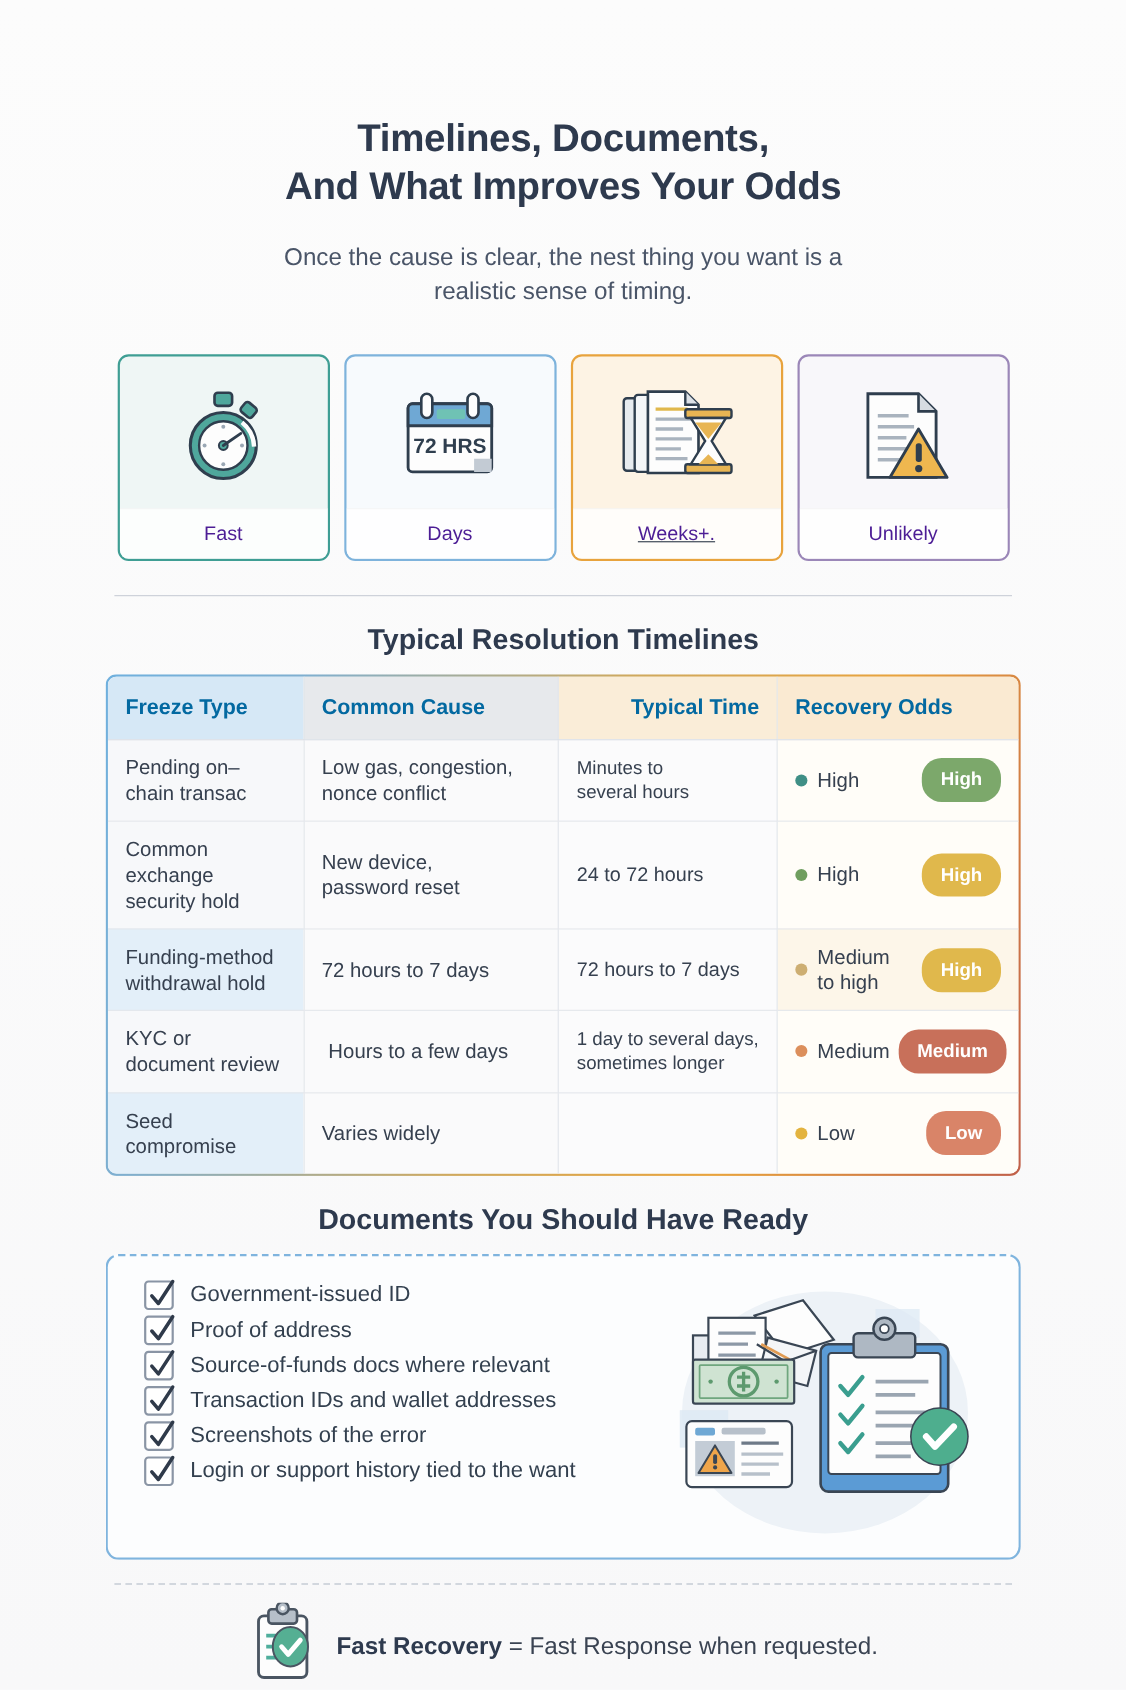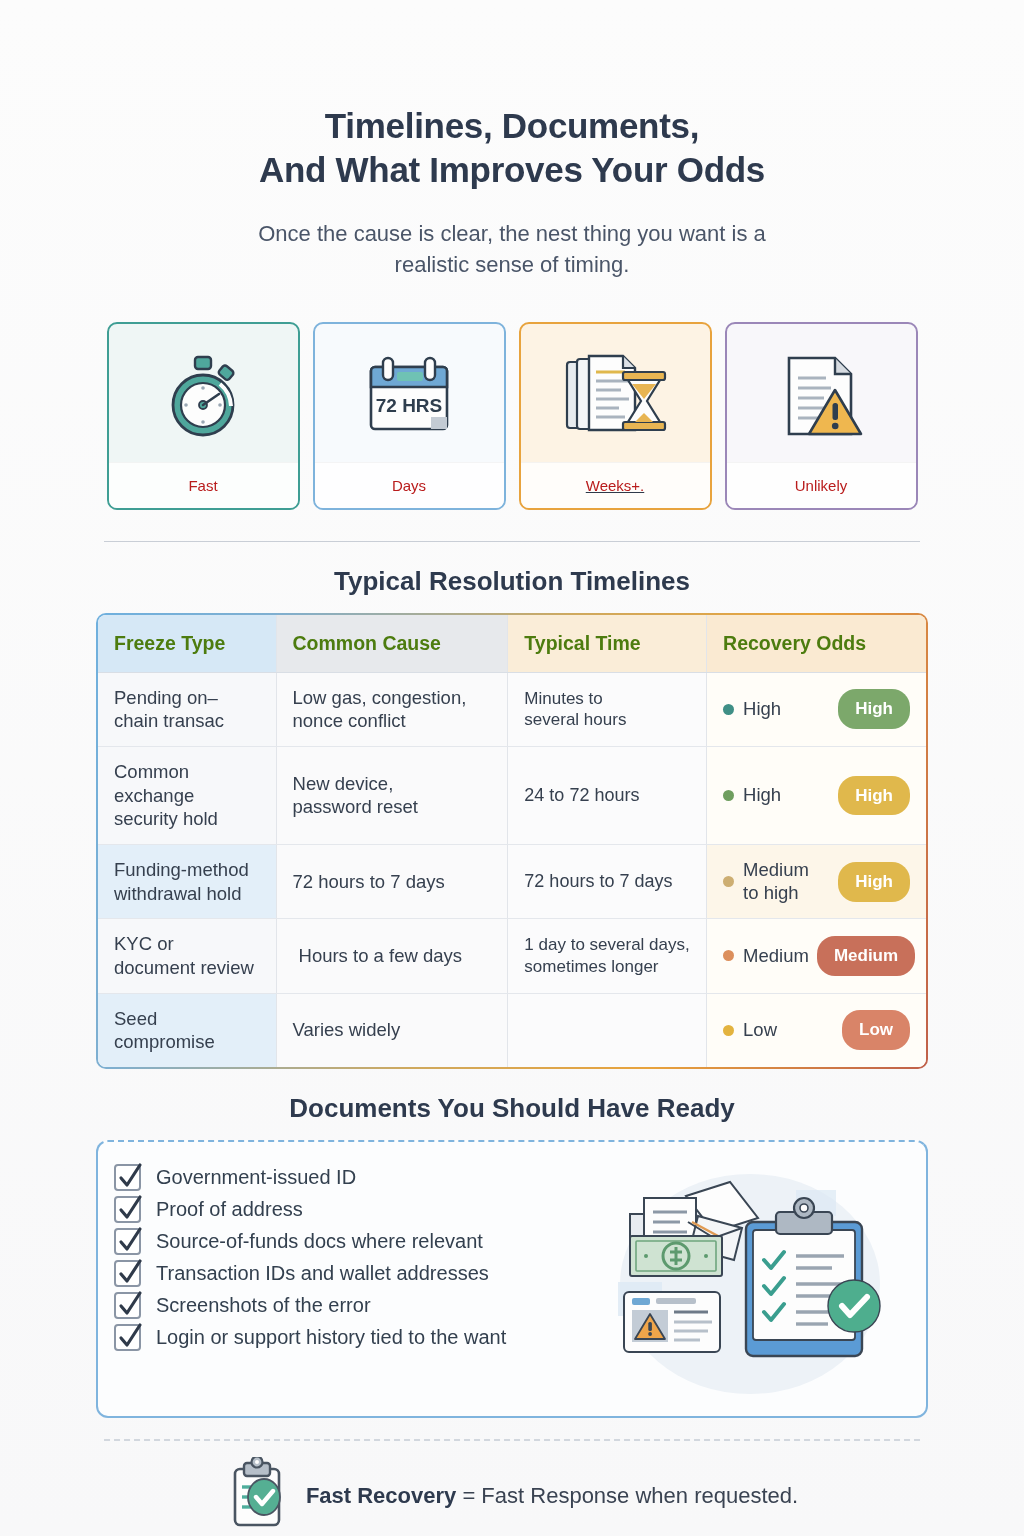--- a/index.html
+++ b/index.html
@@ -59,22 +59,22 @@
     align-items: center;
     justify-content: center;
     padding-top: 6px;
   }
   .card-label {
     height: 46px;
     background: rgba(255,255,255,0.82);
     display: flex;
     align-items: center;
     justify-content: center;
-    font-size: 15px;
-    color: #b91c1c;
+    font-size: 18px;
+    color: #4c1d95;
     border-top: 1px solid rgba(0,0,0,0.04);
   }
   .card.teal   { border-color:#3F9E94; background:#EFF6F5; }
   .card.blue   { border-color:#7EB3DC; background:#F7FAFD; }
   .card.amber  { border-color:#E8A33D; background:#FDF3E4;text-decoration:underline; }
   .card.purple { border-color:#9B87B8; background:#F8F7FA; }
 
   
   .divider {
     height: 1px;
@@ -105,28 +105,28 @@
   th, td {
     text-align: left;
     vertical-align: middle;
     padding: 13px 16px;
     font-size: 18.5px;
     line-height: 1.28;
     color: #36404F;
     border-right: 1px solid #E2E5EA;
     border-bottom: 1px solid #E4E7EC;
   }
-  th { font-weight: bold; font-size: 19.5px; padding: 16px; color:#4d7c0f; border-bottom:1px solid #D9DEE5;}
+  th { font-weight: bold; font-size: 19.5px; padding: 16px; color:#0369a1; border-bottom:1px solid #D9DEE5;}
   col.c1 { width: 21.5%; }
   col.c2 { width: 28%; }
   col.c3 { width: 24%; }
   col.c4 { width: 26.5%; }
   th.h1 { background:#D6E8F6; }
   th.h2 { background:#E7E9EC; }
-  th.h3 { background:#FAEDD8; }
+  th.h3 { background:#FAEDD8;text-align:right; }
   th.h4 { background:#FAEAD2; border-right:none; }
   td.c1 { background:#F7F8FA; }
   td.c1.tint { background:#E3EFF9; }
   td.c2 { background:#FAFAFB; }
   td.c3 { background:#FBFBFC; font-size:18px; }
   td.c4 { background:#FFFDF8; border-right:none; }
   td.c4.warm { background:#FDF6E9; }
   tr:last-child td { border-bottom: none; }
   td.c3.small { font-size: 17px; }
 
@@ -152,21 +152,21 @@
 
   
   .checkpanel {
     margin-top: 16px;
     border-radius: 12px;
     border: 2px solid #7FB4DE;
     border-top-style: dashed;
     background: #FCFDFE;
     height: 278px;
     display: flex;
-    padding: 22px 26px 18px 16px;
+    padding: 22px 26px 18px 33px;
     position: relative;
     overflow: hidden;
   }
   .checklist { display:flex; flex-direction:column; gap:5px; flex:1; z-index:2; }
   .check-item { display:flex; align-items:center; gap:15px; }
   .cbox {
     width:27px; height:27px;
     border:2px solid #8A95A5;
     border-radius:4px;
     background:#fff;

